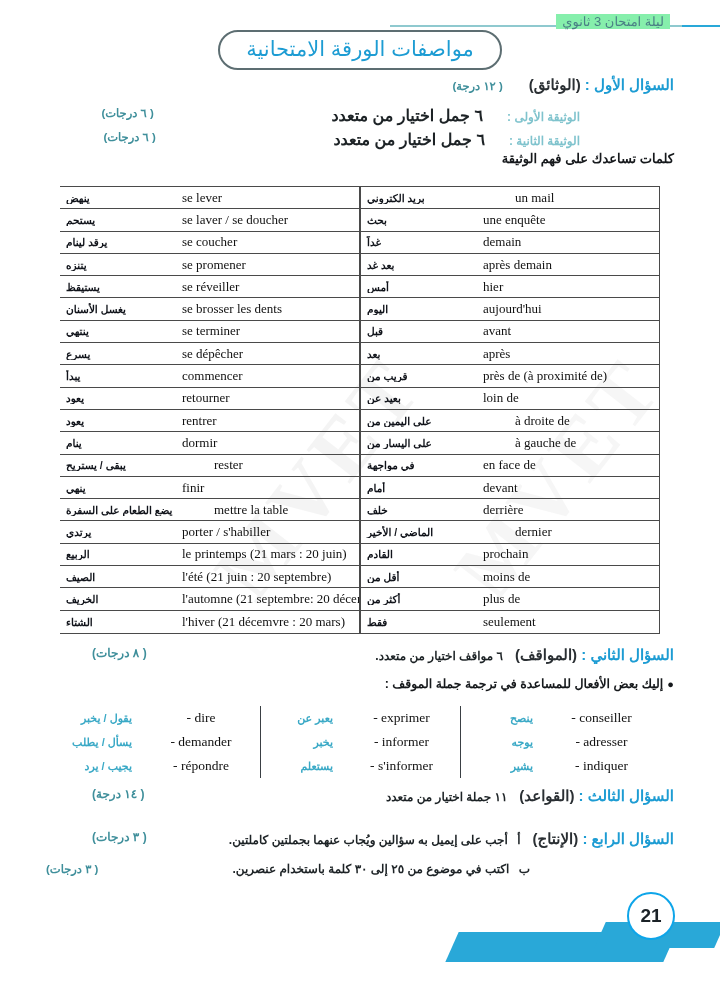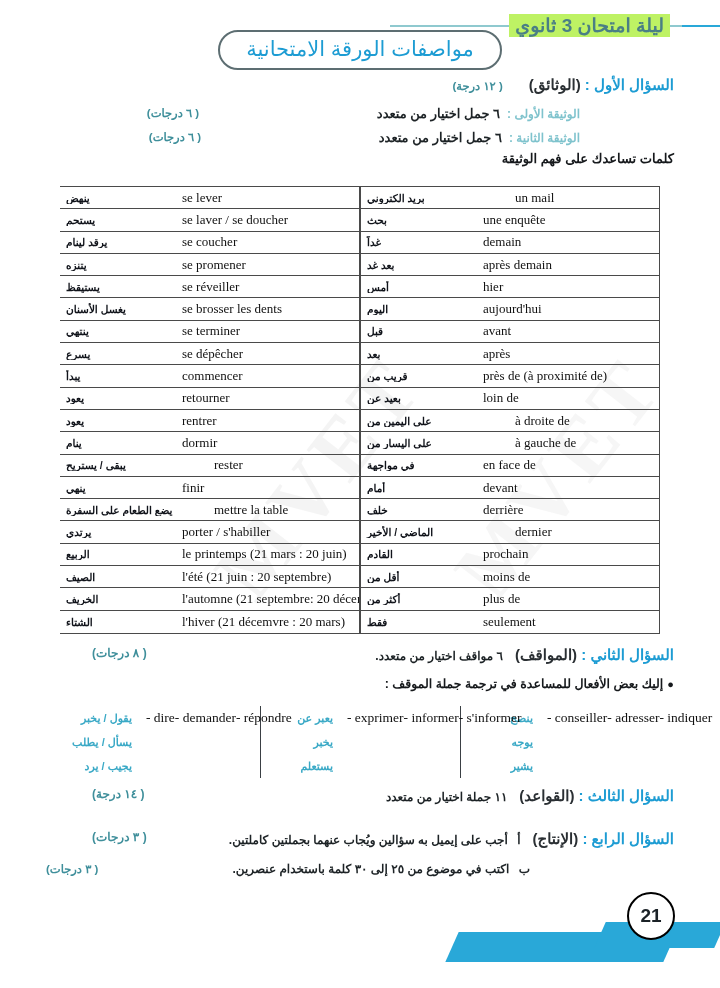--- a/index.html
+++ b/index.html
@@ -28,24 +28,24 @@
     top: 17px;
     right: 0;
     width: 330px;
     height: 2px;
     background: linear-gradient(to left, #29a8d8 0px, #29a8d8 38px, #8fc9cf 38px, #8fc9cf 100%);
   }
   .header-label {
     position: absolute;
     top: 6px;
     right: 50px;
-    font-size: 19px;
-    font-weight: bold;
+    font-size: 13px;
+    font-weight: normal;
     color: #4a7f85;
-    background: #bef264;
+    background: #86efac;
     padding: 0 6px;
     letter-spacing: 0px;
     white-space: nowrap;
   }
 
   
   .title-pill-wrap {
     position: absolute;
     top: 30px;
     left: 0;
@@ -109,24 +109,24 @@
     display: flex;
     align-items: baseline;
     white-space: nowrap;
   }
   .doc-name {
     font-size: 12px;
     font-weight: bold;
     color: #7fc3cd;
   }
   .doc-desc {
-    font-size: 13px;
+    font-size: 16px;
     font-weight: bold;
     color: #1d2326;
-    margin-right: 7px;
+    margin-right: 24px;
   }
   .doc-marks {
     position: absolute;
     left: -230px;
     font-size: 11.5px;
     font-weight: bold;
     color: #3f8f9b;
   }
 
   .helper-caption {
@@ -214,21 +214,21 @@
     width: 72px;
     flex: 0 0 72px;
     display: flex;
     flex-direction: column;
     text-align: right;
     padding-right: 4px;
   }
   .verb-fr-col {
     flex: 1 1 auto;
     display: flex;
-    flex-direction: row;
+    flex-direction: column;
     direction: ltr;
     text-align: center;
     padding-left: 10px;
   }
   .verb-ar-col span {
     font-size: 11px;
     font-weight: bold;
     color: #3aa9c6;
     line-height: 24px;
     height: 24px;
@@ -305,21 +305,21 @@
     transform: skewX(-24deg);
   }
   .page-circle {
     position: absolute;
     left: 627px;
     bottom: 38px;
     width: 44px;
     height: 44px;
     border-radius: 50%;
     background: #ffffff;
-    border: 2px solid #000000;
+    border: 2px solid #0ea5e9;
     display: flex;
     align-items: center;
     justify-content: center;
     font-size: 19px;
     font-weight: bold;
     color: #1b2227;
     z-index: 4;
   }
 
   

